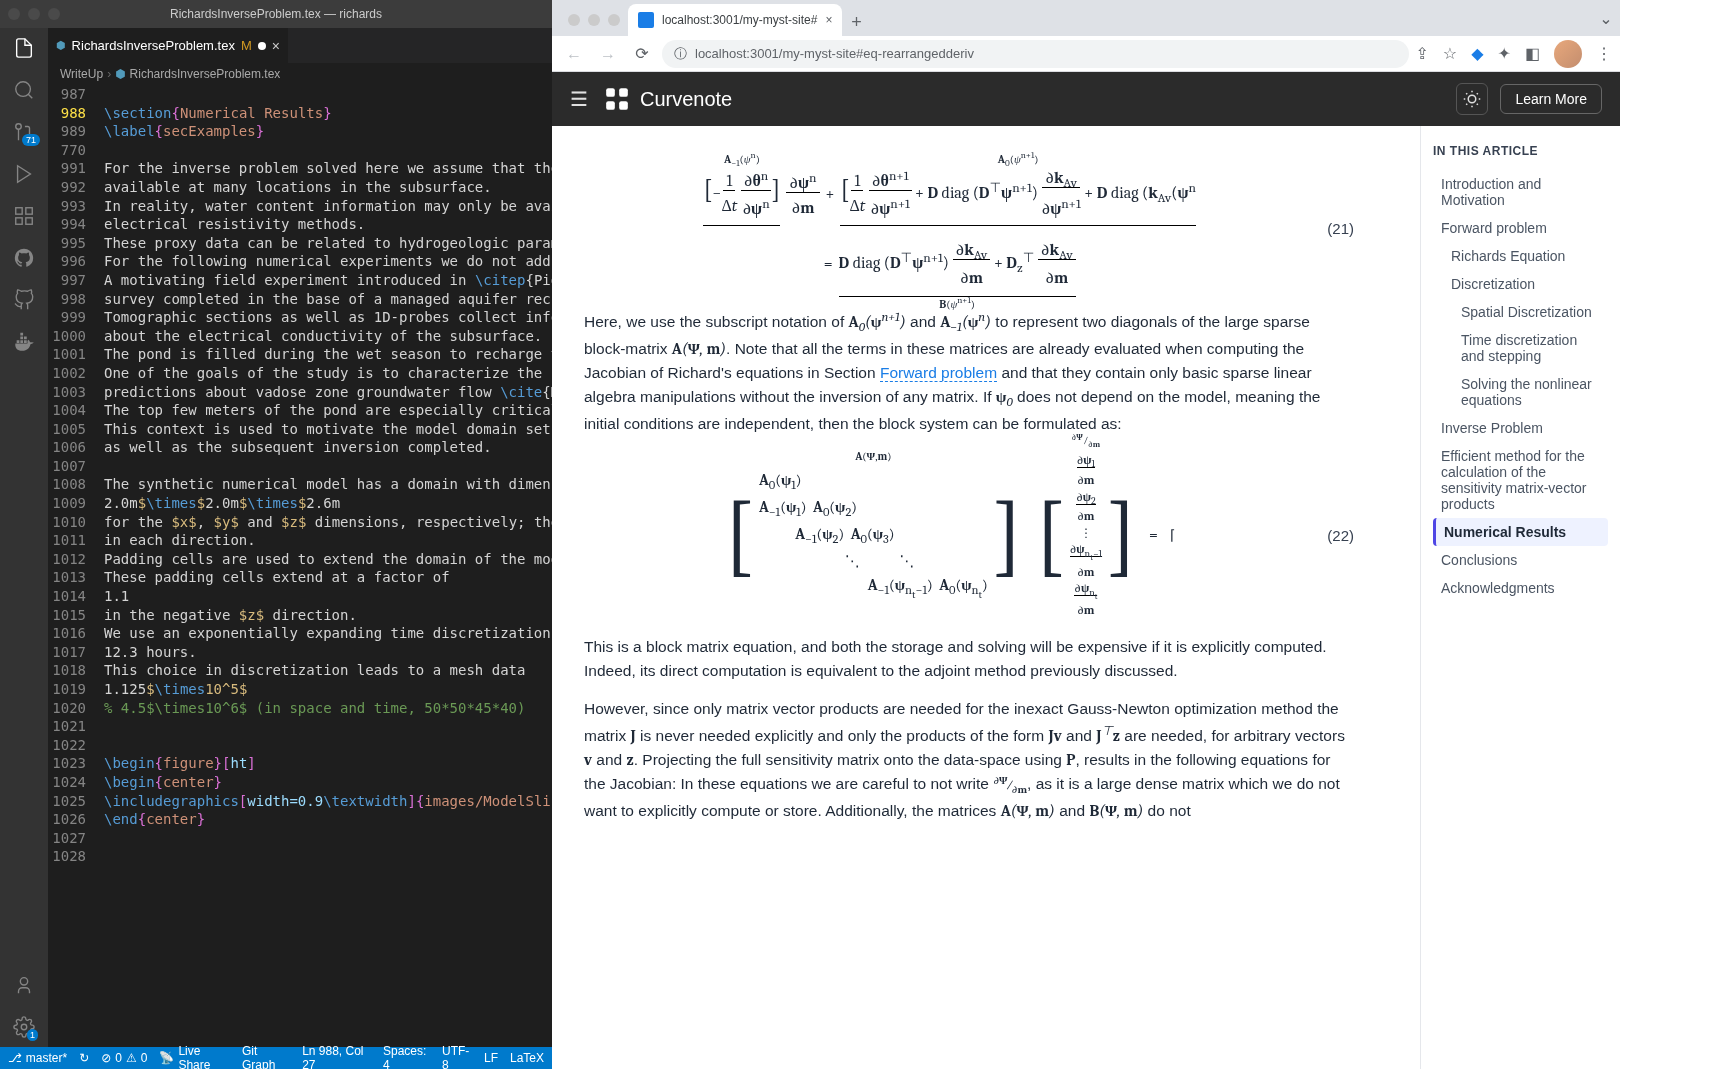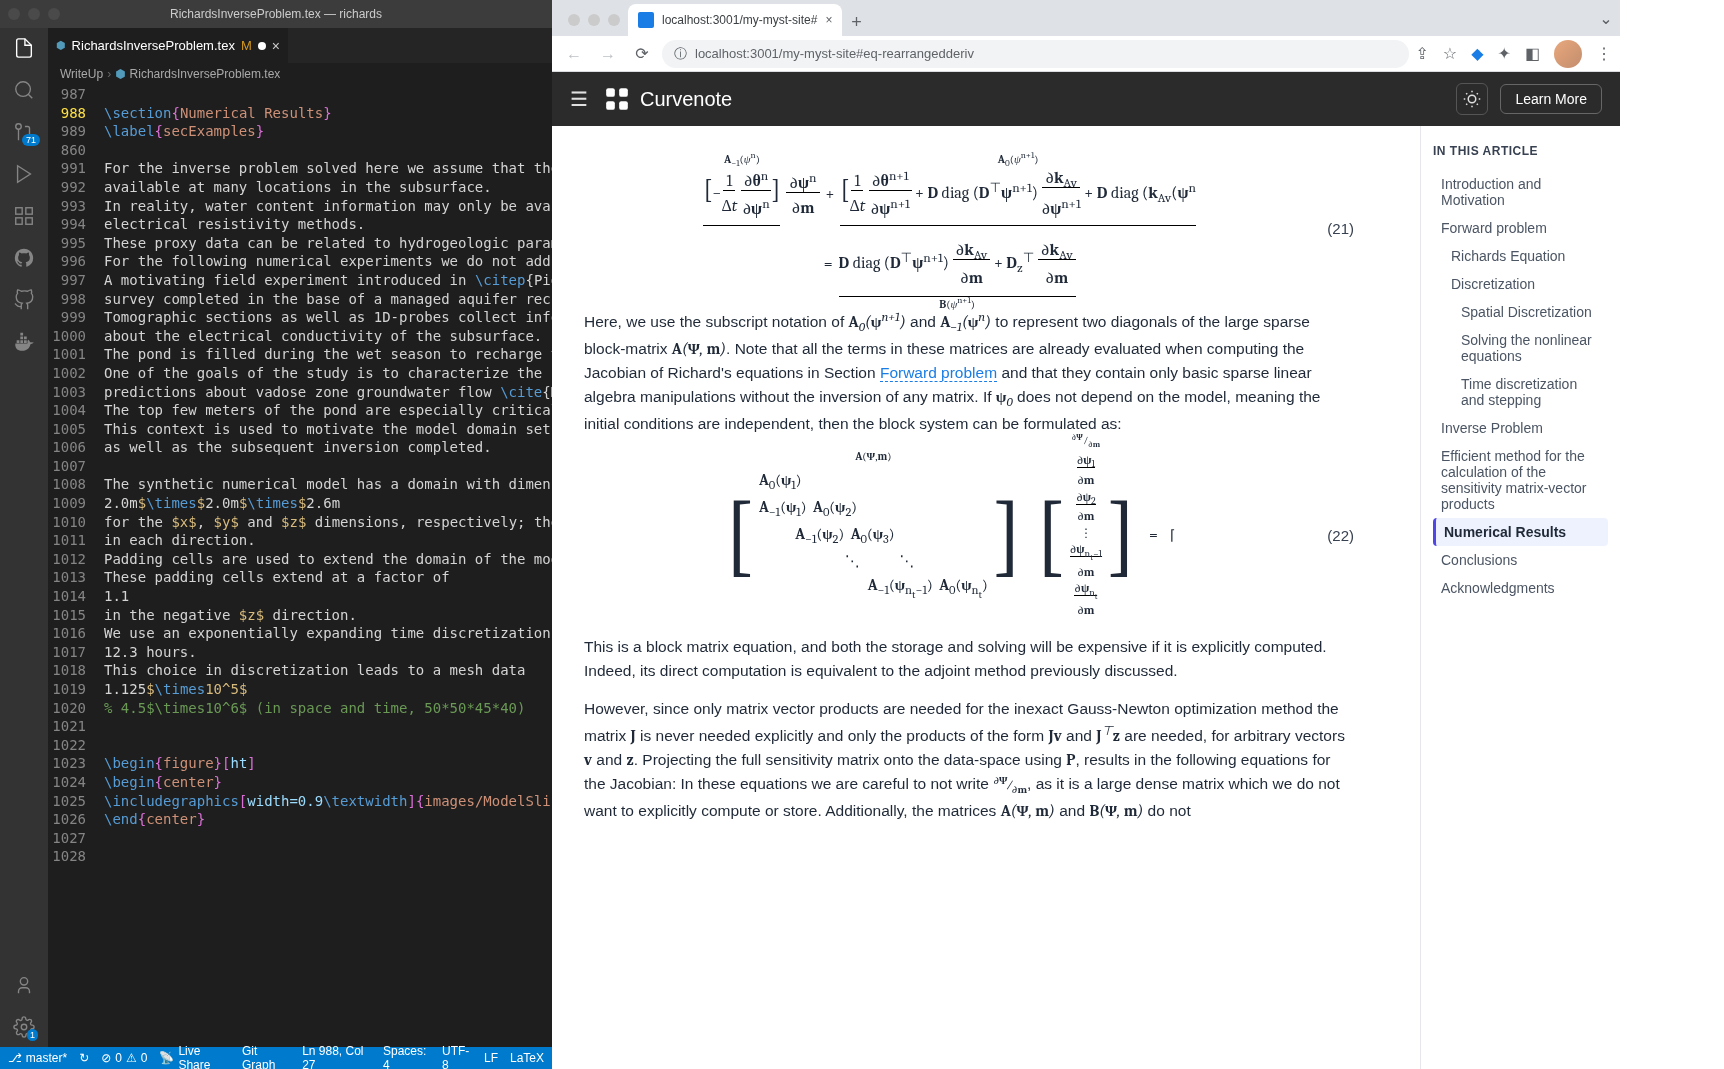--- a/index.html
+++ b/index.html
@@ -196,21 +196,21 @@
           <span class="bc-sep">›</span>
           <span class="bc-icon">⬢</span>
           <span>RichardsInverseProblem.tex</span>
         </div>
 
         <div class="code-area">
           <div class="gutter" id="gutter">
               <div class="gutter-line">987</div>
               <div class="gutter-line current">988</div>
               <div class="gutter-line">989</div>
-              <div class="gutter-line">860</div>
+              <div class="gutter-line">770</div>
               <div class="gutter-line">991</div>
               <div class="gutter-line">992</div>
               <div class="gutter-line">993</div>
               <div class="gutter-line">994</div>
               <div class="gutter-line">995</div>
               <div class="gutter-line">996</div>
               <div class="gutter-line">997</div>
               <div class="gutter-line">998</div>
               <div class="gutter-line">999</div>
               <div class="gutter-line">1000</div>
@@ -445,22 +445,22 @@
       </div>
 
       <div class="toc">
         <div class="toc-title">IN THIS ARTICLE</div>
         <div id="toc-list">
             <div class="toc-item l1">Introduction and Motivation</div>
             <div class="toc-item l1">Forward problem</div>
             <div class="toc-item l2">Richards Equation</div>
             <div class="toc-item l2">Discretization</div>
             <div class="toc-item l3">Spatial Discretization</div>
+            <div class="toc-item l3">Time discretization and stepping</div>
             <div class="toc-item l3">Solving the nonlinear equations</div>
-            <div class="toc-item l3">Time discretization and stepping</div>
             <div class="toc-item l1">Inverse Problem</div>
             <div class="toc-item l1">Efficient method for the calculation of the sensitivity matrix-vector products</div>
             <div class="toc-item l1 active">Numerical Results</div>
             <div class="toc-item l1">Conclusions</div>
             <div class="toc-item l1">Acknowledgments</div>
           </div>
       </div>
     </div>
   </div>
 </div>

